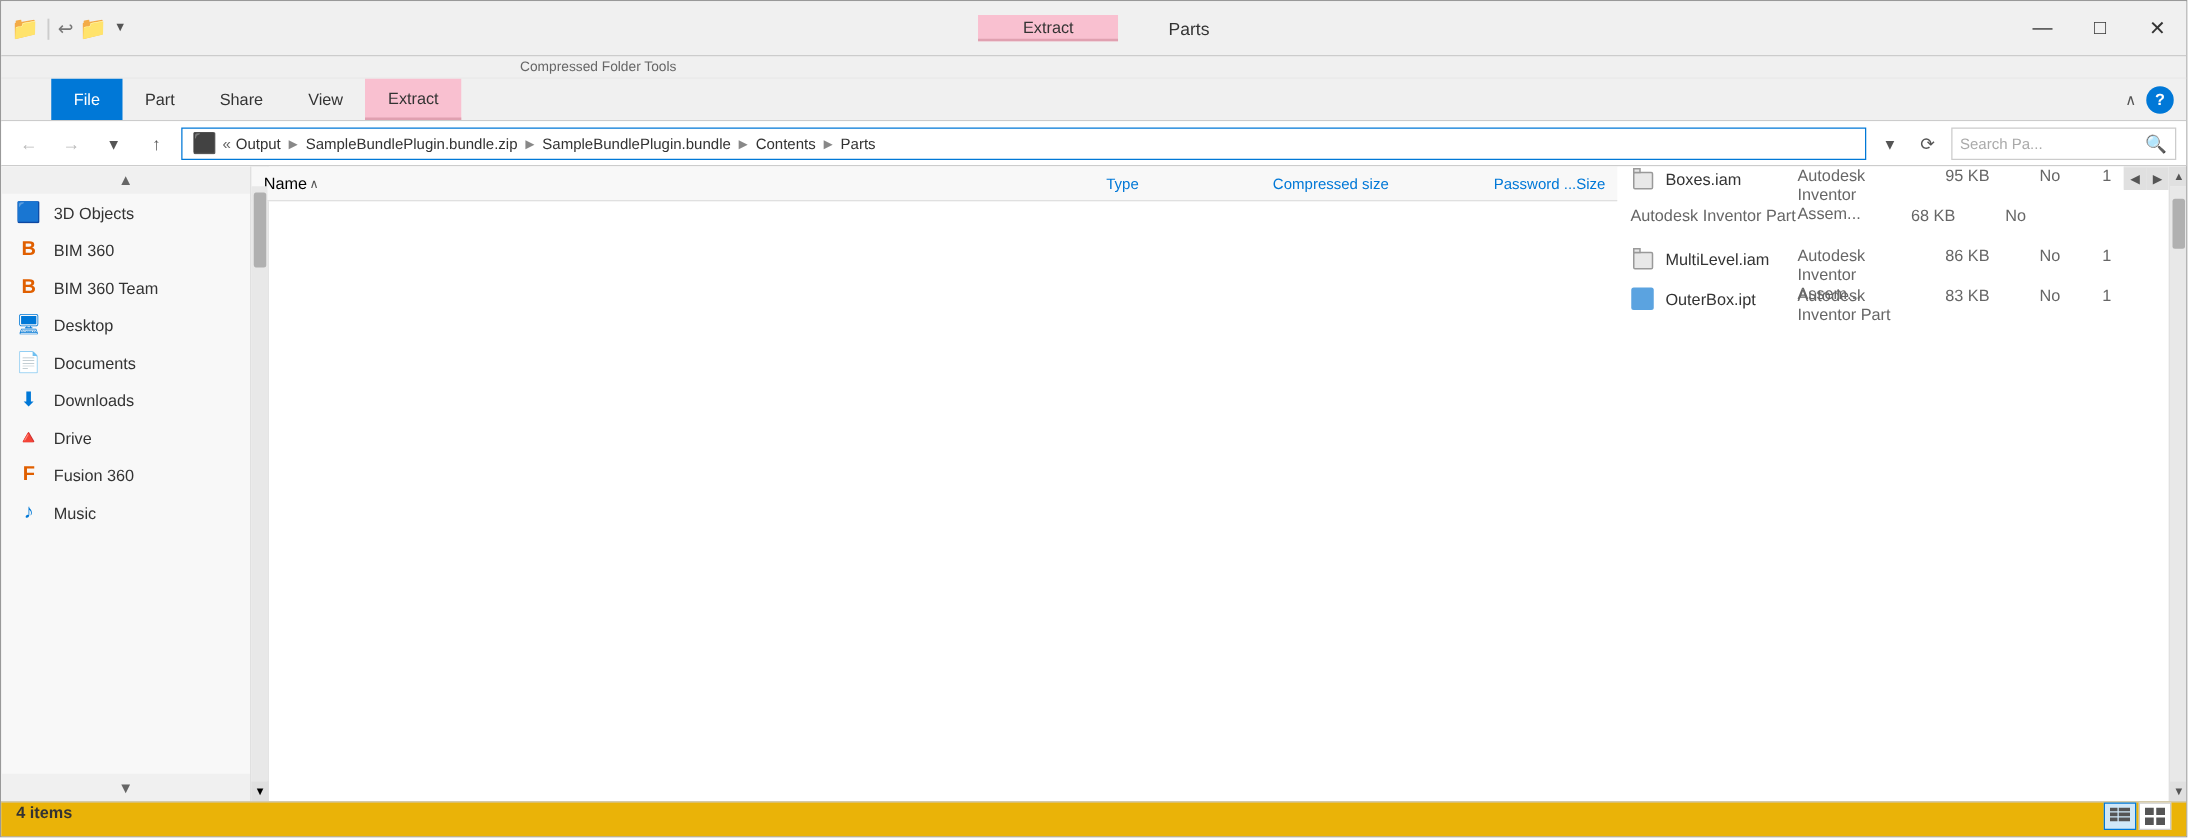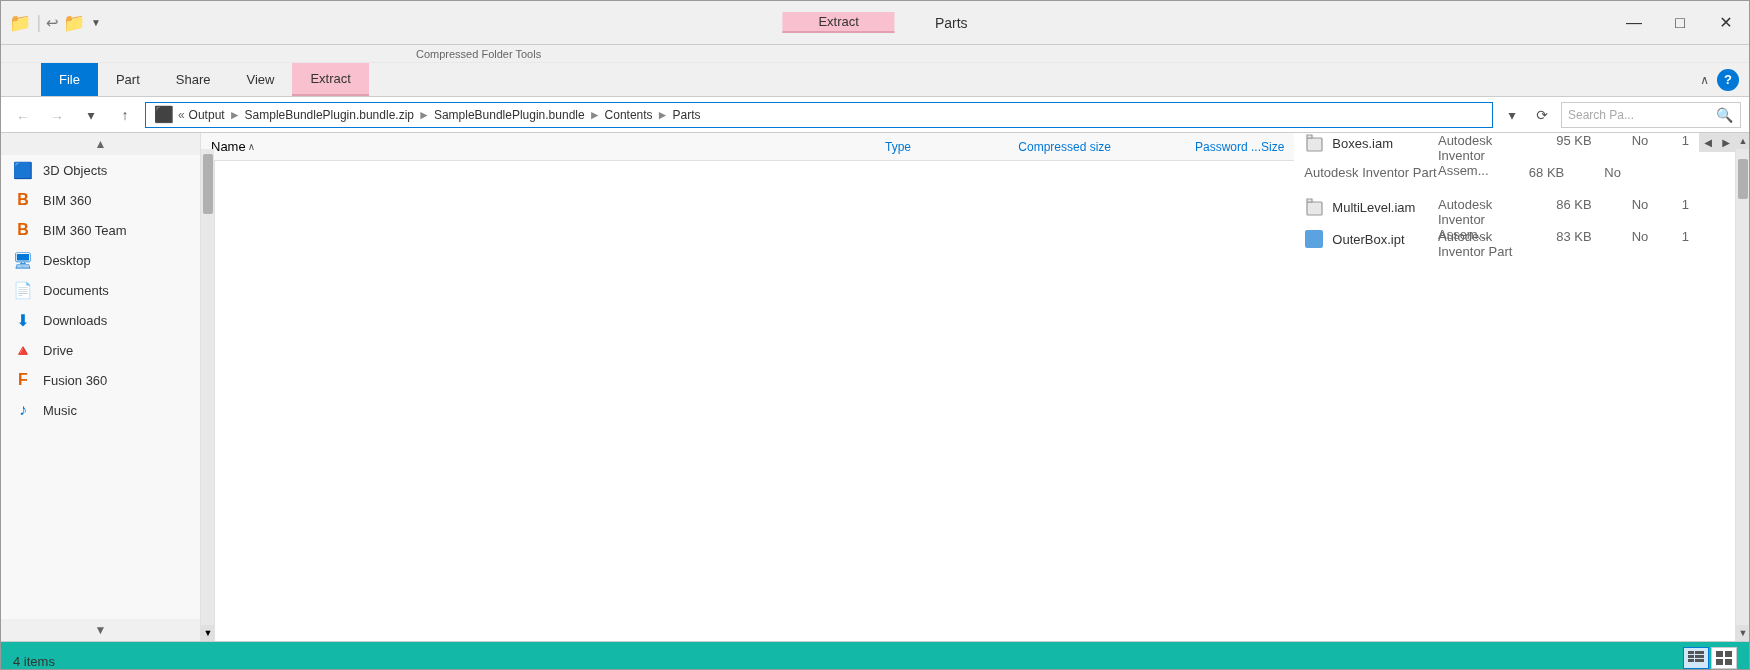--- a/index.html
+++ b/index.html
@@ -300,26 +300,27 @@
       left: 0;
       top: 2px;
       height: 14px;
       width: 80%;
       background: #c0c0c0;
       border-radius: 2px;
     }
     
     .status-bar {
       height: 28px;
-      background: #14b8a6;
+      background: #eab308;
       border-top: 1px solid #ccc;
       display: flex;
-      align-items: flex-end;
+      align-items: flex-start;
       padding: 0 12px;
       flex-shrink: 0;
+      font-weight: bold;
     }
     .status-text {
       font-size: 13px;
       color: #333;
       flex: 1;
     }
     .status-view-icons {
       display: flex;
       align-items: center;
       gap: 2px;

